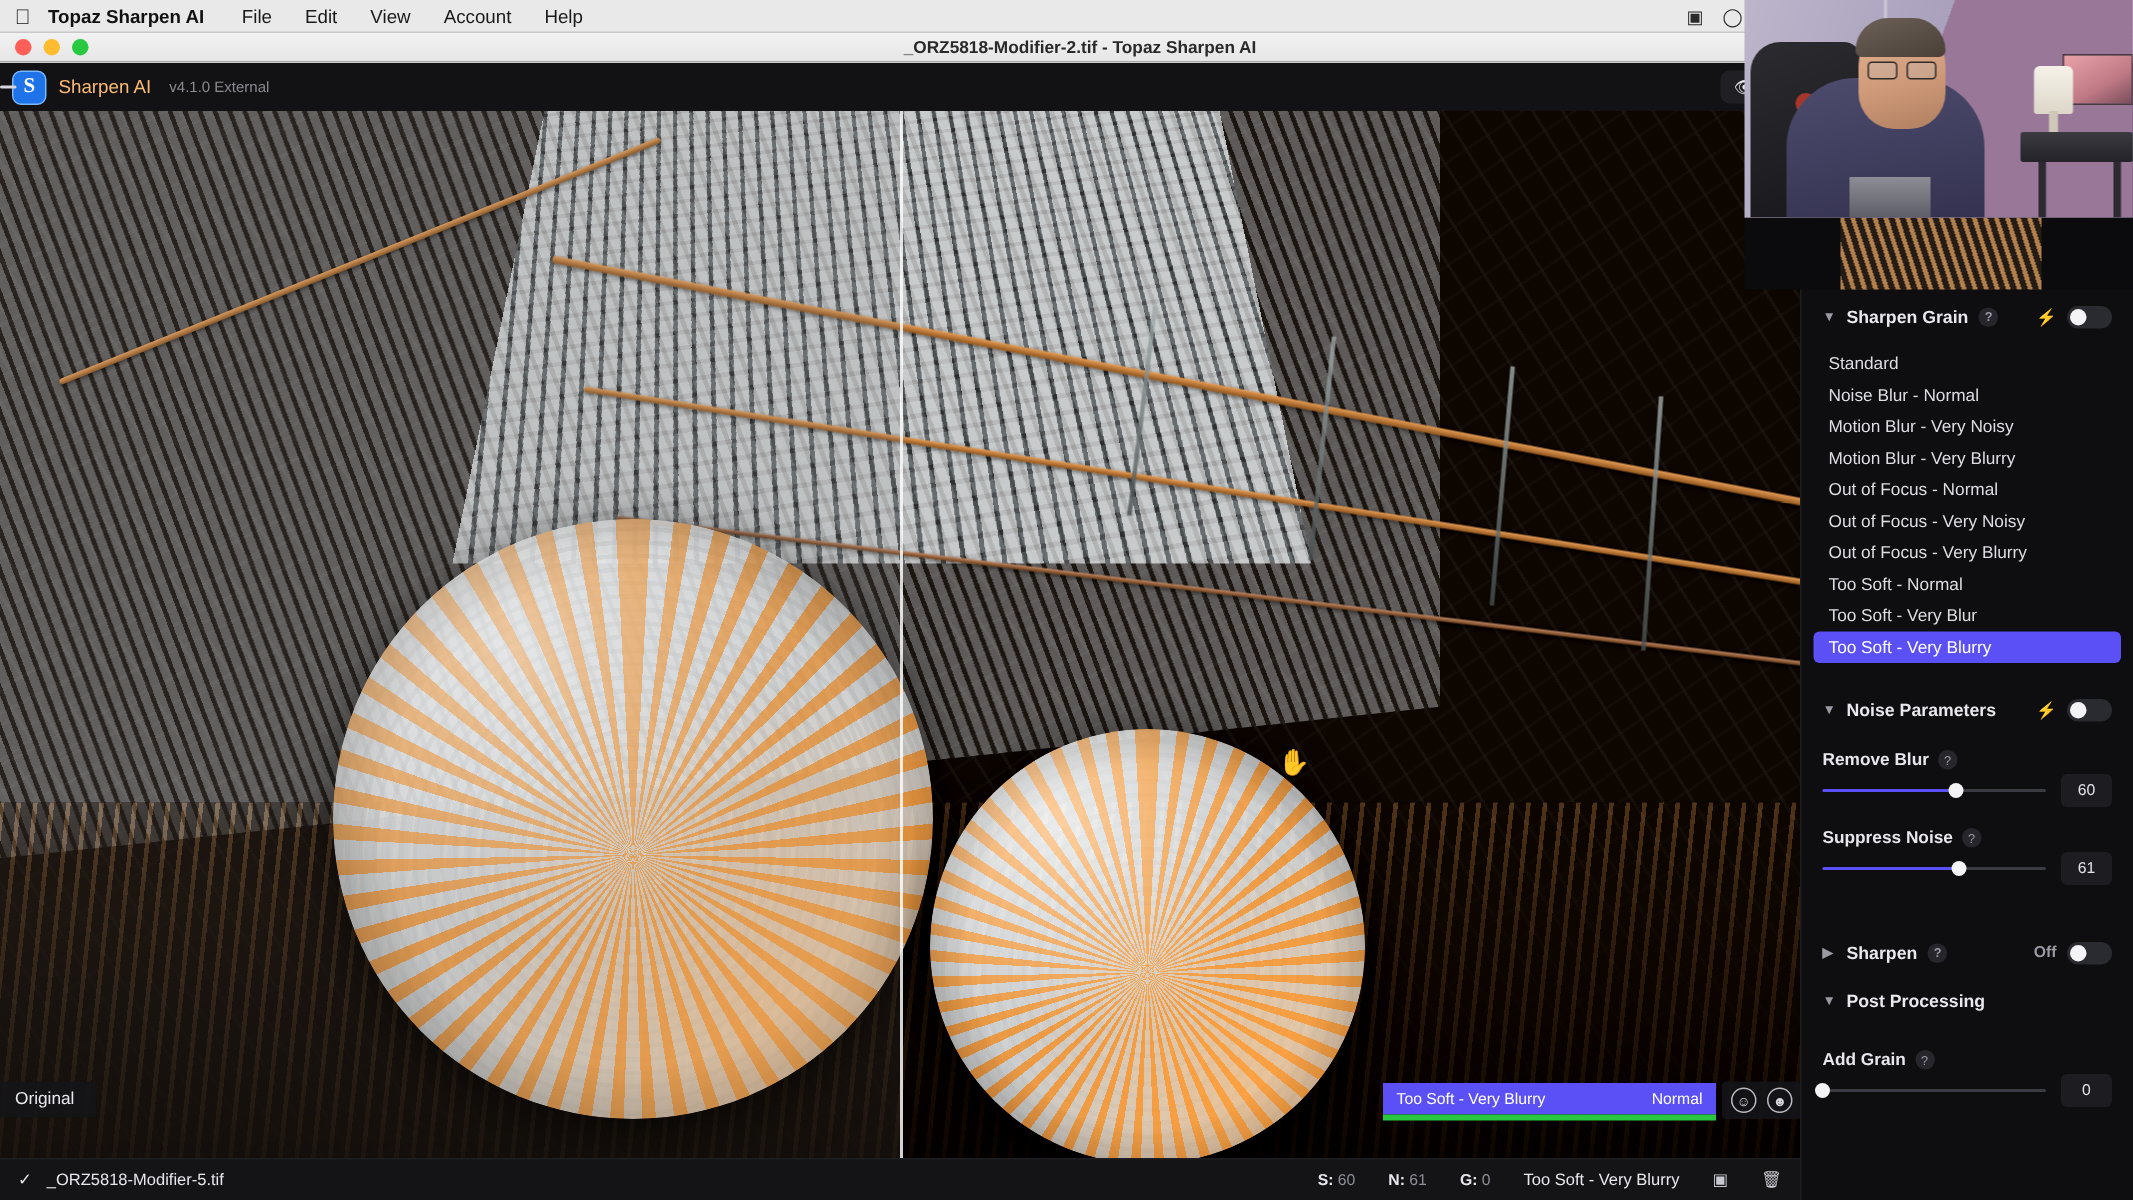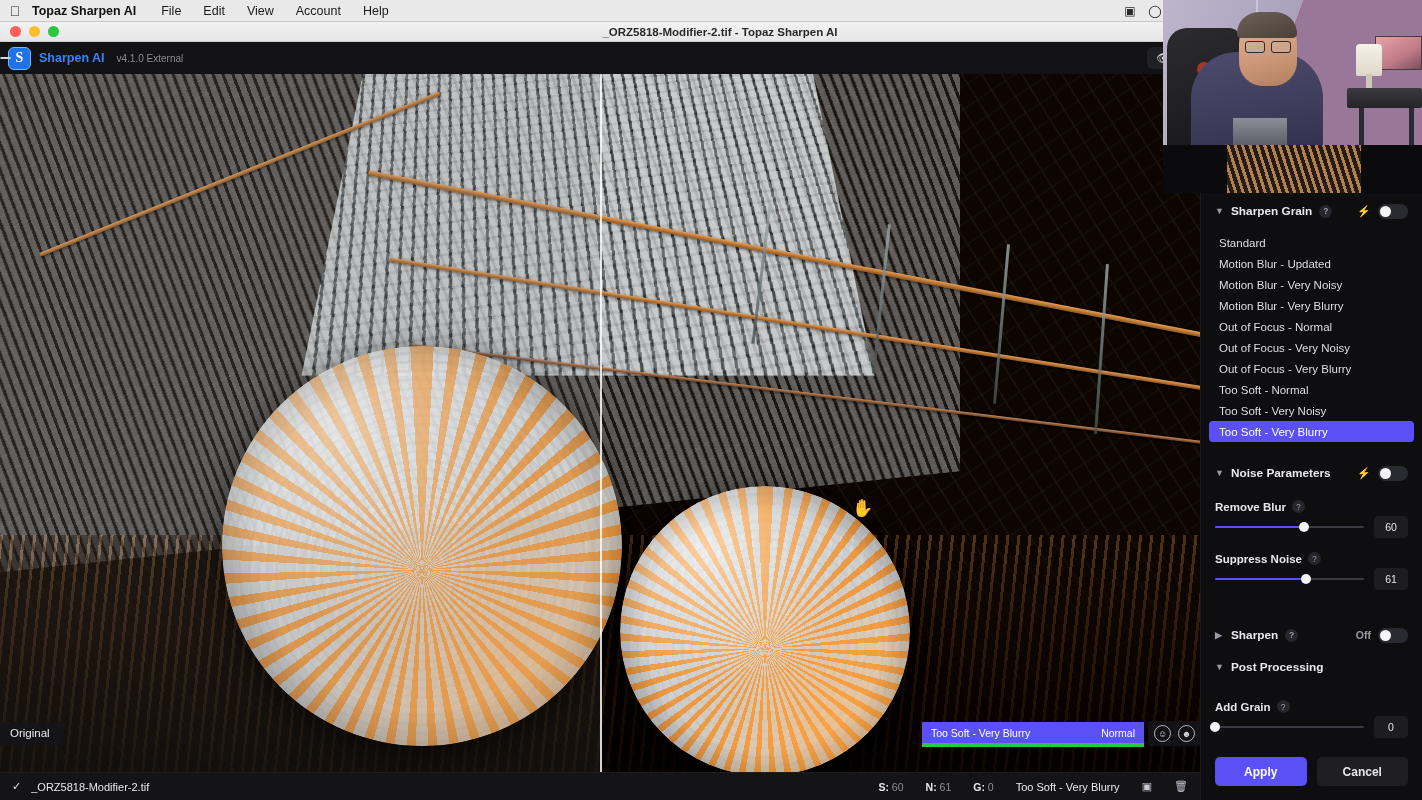--- a/index.html
+++ b/index.html
@@ -65,21 +65,21 @@
   }
   .logo-wrap { display: flex; align-items: center; padding-left: 8px; gap: 8px; }
   .logo-mark {
     width: 23px; height: 23px; border-radius: 6px;
     background: #1f73e8;
     display: flex; align-items: center; justify-content: center;
     color: #fff; font-weight: bold; font-size: 14px;
     font-family: "Liberation Serif", serif;
     border: 1.5px solid #7ab7ff;
   }
-  .app-name { font-size: 12.5px; font-weight: bold; color: #3b82f6; }
+  .app-name { font-size: 12.5px; font-weight: normal; color: #fdba74; }
   .app-ver { font-size: 10px; color: #8b8b93; margin-left: 4px; }
   .hdr-right {
     margin-left: auto; display: flex; align-items: center; gap: 10px; padding-right: 6px;
   }
   .orig-btn {
     display: flex; align-items: center; gap: 6px;
     background: #202024; border-radius: 6px;
     padding: 4px 11px 4px 9px;
     font-size: 11.5px; color: #e6e6ea;
   }
@@ -541,21 +541,21 @@
     <div class="proc-progress"></div>
 
     <div class="feedback">
       <div class="fb-ico">☺</div>
       <div class="fb-ico">☻</div>
     </div>
   </div>
 
   <div class="bottombar">
     <div class="bb-check">✓</div>
-    <div class="bb-file">_ORZ5818-Modifier-2.tif</div>
+    <div class="bb-file">_ORZ5818-Modifier-5.tif</div>
     <div class="bb-right">
       <div class="stat">
         <span class="k">S:</span>
         <span class="v">60</span>
       </div>
       <div class="stat">
         <span class="k">N:</span>
         <span class="v">61</span>
       </div>
       <div class="stat">
@@ -582,28 +582,28 @@
         <span class="right-ctl">
           <span class="bolt">⚡</span>
           <span class="toggle">
               <span class="knob"></span>
             </span>
         </span>
       </div>
     </div>
     <div class="model-list">
       <div class="model-item">Standard</div>
-      <div class="model-item">Motion Blur - Updated</div>
+      <div class="model-item">Noise Blur - Normal</div>
       <div class="model-item">Motion Blur - Very Noisy</div>
       <div class="model-item">Motion Blur - Very Blurry</div>
       <div class="model-item">Out of Focus - Normal</div>
       <div class="model-item">Out of Focus - Very Noisy</div>
       <div class="model-item">Out of Focus - Very Blurry</div>
       <div class="model-item">Too Soft - Normal</div>
-      <div class="model-item">Too Soft - Very Noisy</div>
+      <div class="model-item">Too Soft - Very Blur</div>
       <div class="model-item selected">Too Soft - Very Blurry</div>
     </div>
 
     <div class="sec" style="margin-top:12px">
       <div class="sec-head">
         <span class="chev">▼</span>
         <span>Noise Parameters</span>
         <span class="right-ctl">
           <span class="bolt">⚡</span>
           <span class="toggle">
@@ -674,24 +674,20 @@
           <span class="track"></span>
           <span class="fill" style="width:0%"></span>
           <span class="knob2" style="left:0%"></span>
         </span>
         <span class="val-box">0</span>
       </div>
     </div>
 
     <div class="sb-spacer"></div>
 
-    <div class="sb-actions">
-      <div class="btn-apply">Apply</div>
-      <div class="btn-cancel">Cancel</div>
-    </div>
   </div>
 
   <div class="wc-under">
     <div class="wc-under-img"></div>
   </div>
 
   <div class="webcam">
     <div class="wc-wall"></div>
     <div class="wc-doorline"></div>
     <div class="wc-monitor"></div>

